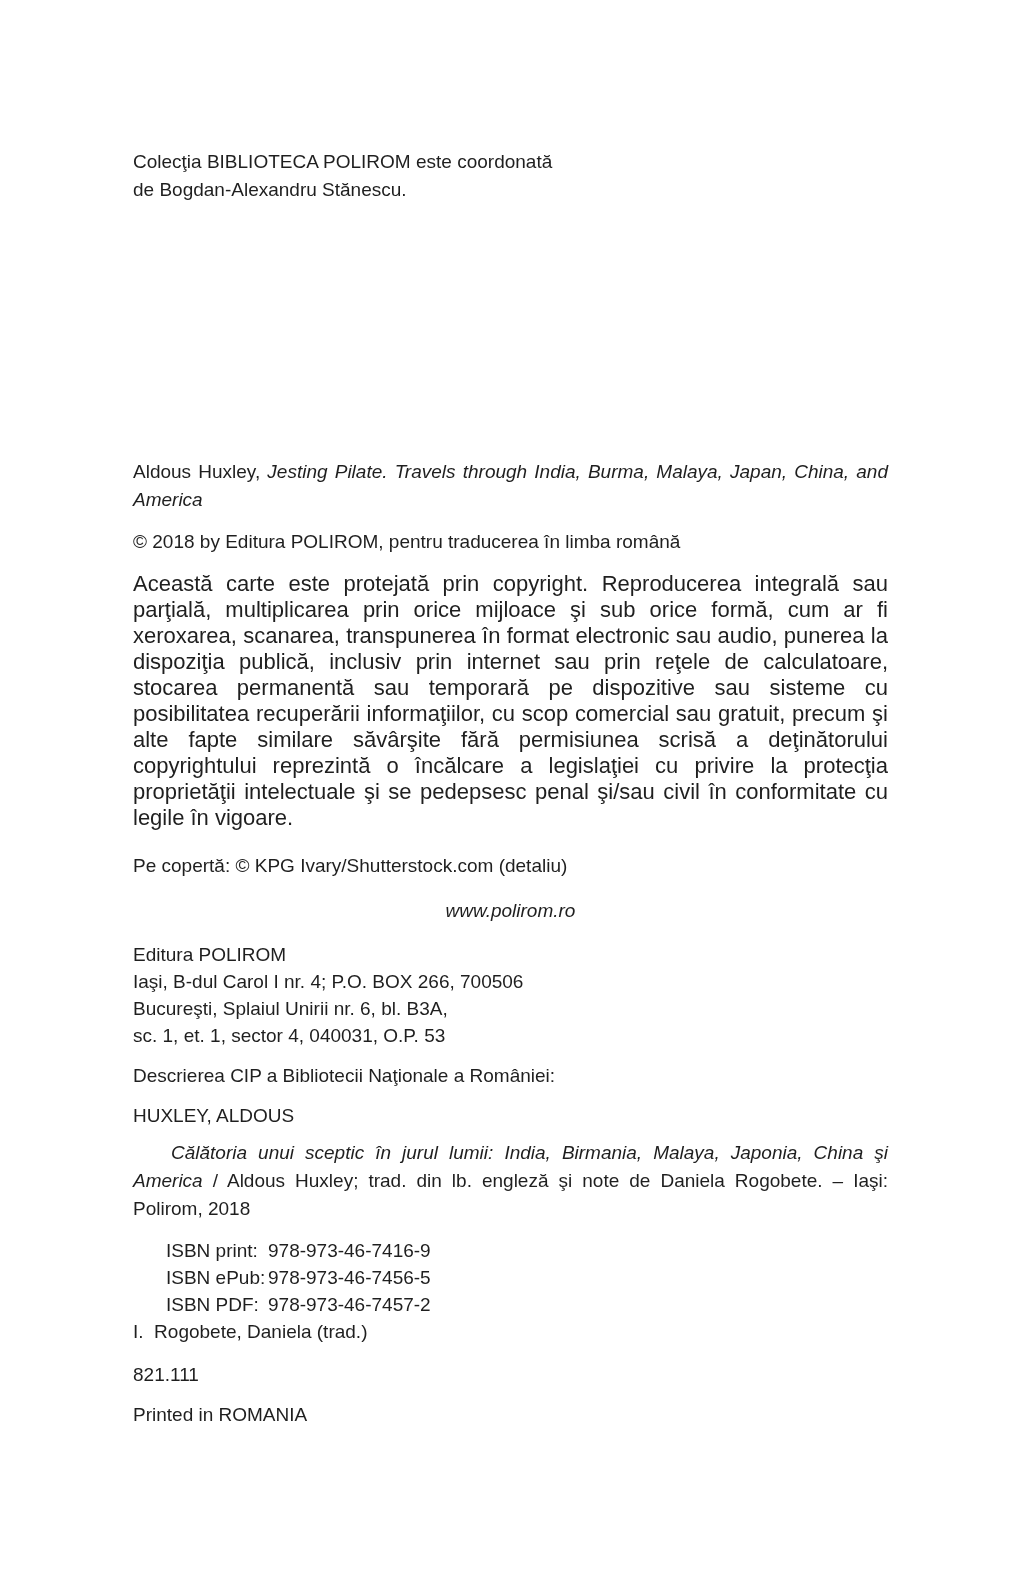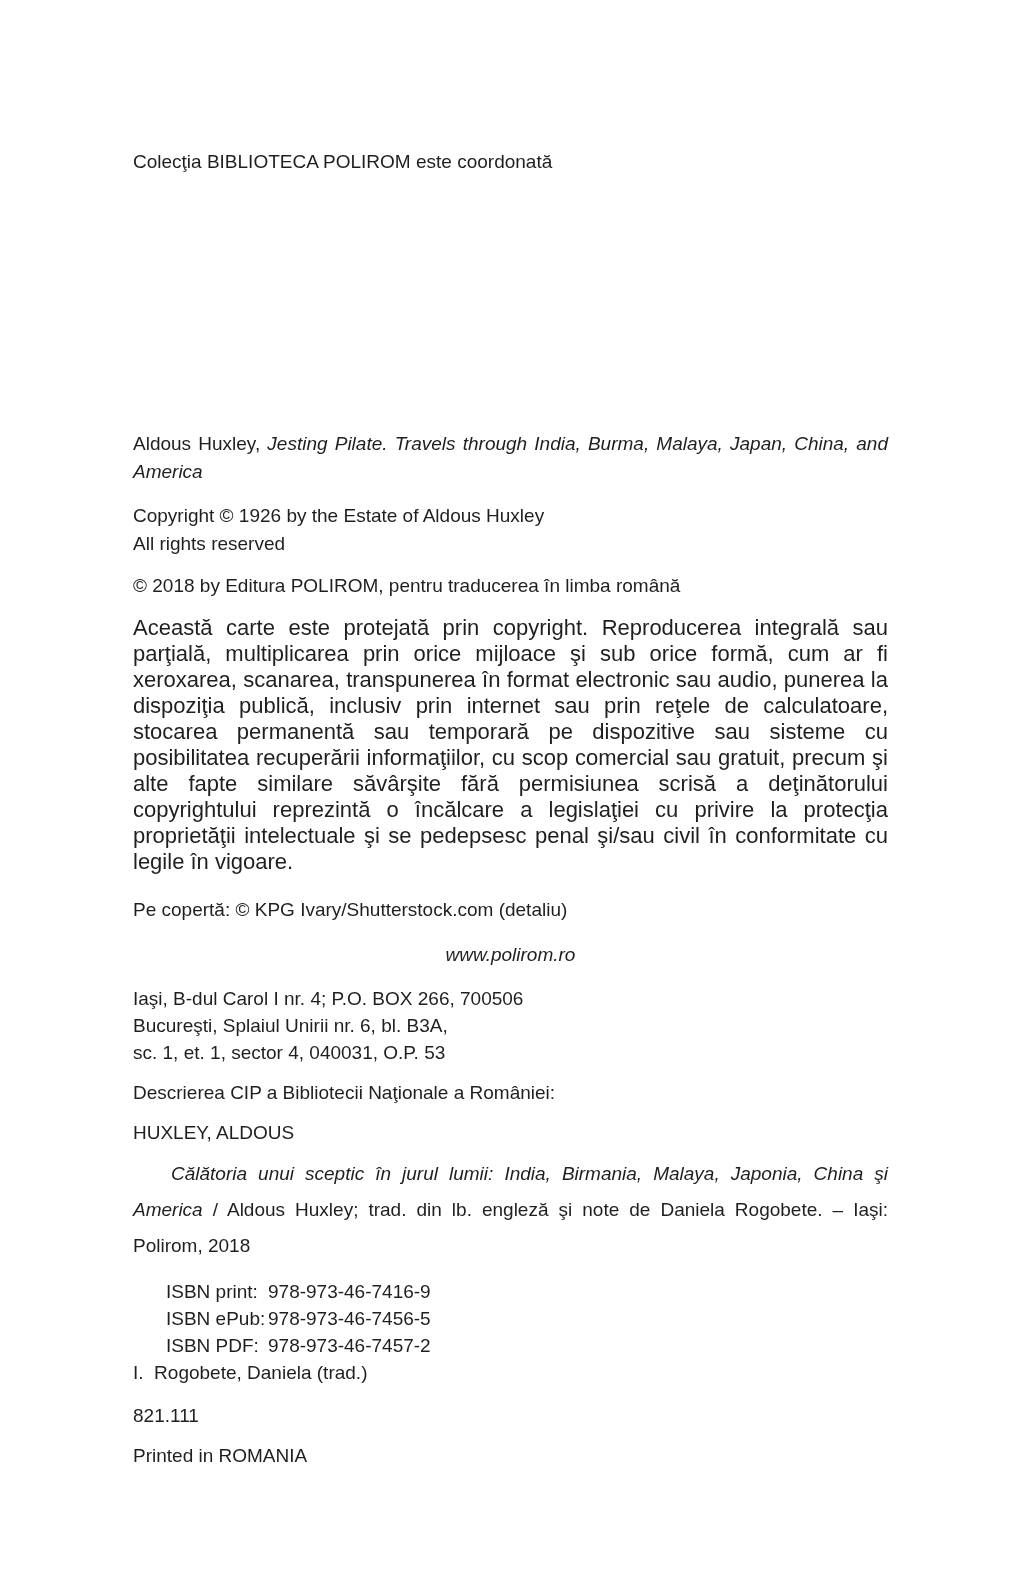--- a/index.html
+++ b/index.html
@@ -31,53 +31,51 @@
   .block-title        { margin-top: 254px; text-align: justify; }
   .block-copyright    { margin-top: 16px; }
   .block-rocopy       { margin-top: 14px; }
   .block-legal        { margin-top: 15px; font-size: 22px; line-height: 26px; text-align: justify; }
   .block-cover        { margin-top: 21px; }
   .block-website      { margin-top: 17px; text-align: center; }
   .block-publisher    { margin-top: 16px; }
   .block-publisher p  { line-height: 27px; }
   .block-cip-heading  { margin-top: 13px; }
   .block-cip-author   { margin-top: 12px; }
-  .block-cip-title    { margin-top: 9px; line-height: 36px; text-align: justify; text-indent: 38px; }
+  .block-cip-title    { margin-top: 9px; line-height: 28px; text-align: justify; text-indent: 38px; }
   .block-isbn         { margin-top: 14px; padding-left: 33px; }
   .block-isbn p       { line-height: 27px; }
   .isbn-label         { display: inline-block; min-width: 102px; }
   .block-index        { white-space: pre-wrap; }
   .block-udc          { margin-top: 15px; }
   .block-printed      { margin-top: 12px; }
 </style>
 </head>
 <body>
 
 <div class="page">
 
   <div class="block-collection">
     <p>Colecţia BIBLIOTECA POLIROM este coordonată</p>
+    <p>de Bogdan-Alexandru Stănescu.</p>
   </div>
 
   <p class="block-title"><span>Aldous Huxley, </span><span class="italic">Jesting Pilate. Travels through India, Burma, Malaya, Japan, China, and America</span></p>
 
-  <div class="block-copyright">
-    <p>Copyright © 1926 by the Estate of Aldous Huxley</p>
-    <p>All rights reserved</p>
-  </div>
 
   <p class="block-rocopy">© 2018 by Editura POLIROM, pentru traducerea în limba română</p>
 
   <p class="block-legal">Această carte este protejată prin copyright. Reproducerea integrală sau parţială, multiplicarea prin orice mijloace şi sub orice formă, cum ar fi xeroxarea, scanarea, transpunerea în format electronic sau audio, punerea la dispoziţia publică, inclusiv prin internet sau prin reţele de calculatoare, stocarea permanentă sau temporară pe dispozitive sau sisteme cu posibilitatea recuperării informaţiilor, cu scop comercial sau gratuit, precum şi alte fapte similare săvârşite fără permisiunea scrisă a deţinătorului copyrightului reprezintă o încălcare a legislaţiei cu privire la protecţia proprietăţii intelectuale şi se pedepsesc penal şi/sau civil în conformitate cu legile în vigoare.</p>
 
   <p class="block-cover">Pe copertă: © KPG Ivary/Shutterstock.com (detaliu)</p>
 
   <p class="block-website italic">www.polirom.ro</p>
 
   <div class="block-publisher">
+    <p>Editura POLIROM</p>
     <p>Iaşi, B-dul Carol I nr. 4; P.O. BOX 266, 700506</p>
     <p>Bucureşti, Splaiul Unirii nr. 6, bl. B3A,</p>
     <p>sc. 1, et. 1, sector 4, 040031, O.P. 53</p>
   </div>
 
   <p class="block-cip-heading">Descrierea CIP a Bibliotecii Naţionale a României:</p>
 
   <p class="block-cip-author">HUXLEY, ALDOUS</p>
 
   <p class="block-cip-title"><span class="italic">Călătoria unui sceptic în jurul lumii: India, Birmania, Malaya, Japonia, China şi America</span><span> / Aldous Huxley; trad. din lb. engleză şi note de Daniela Rogobete. – Iaşi: Polirom, 2018</span></p>

